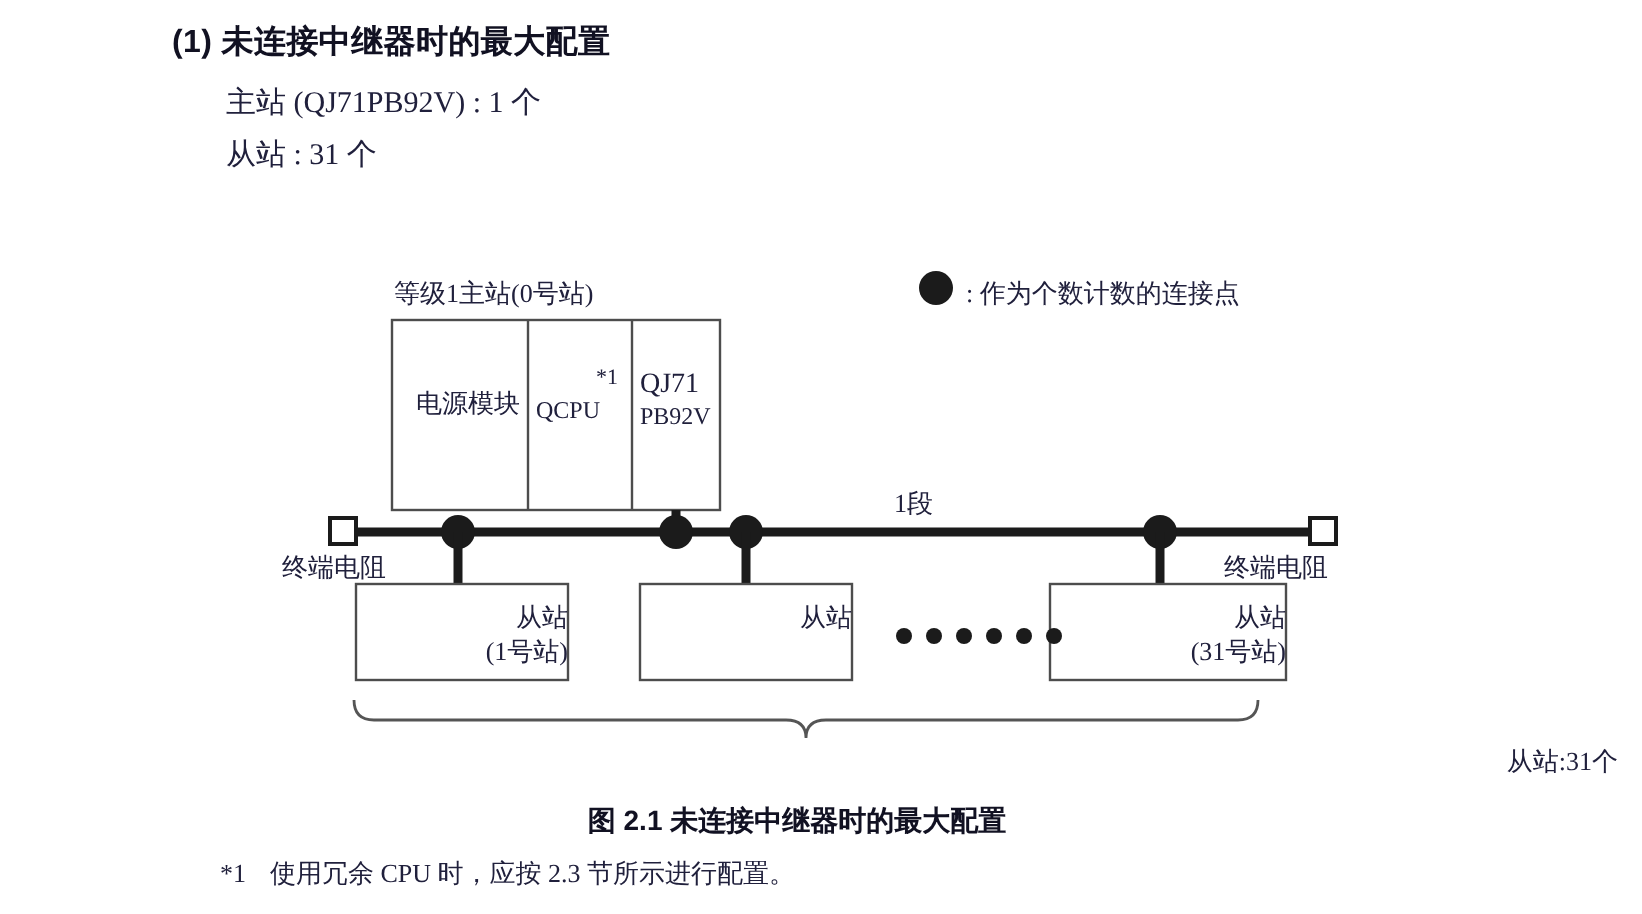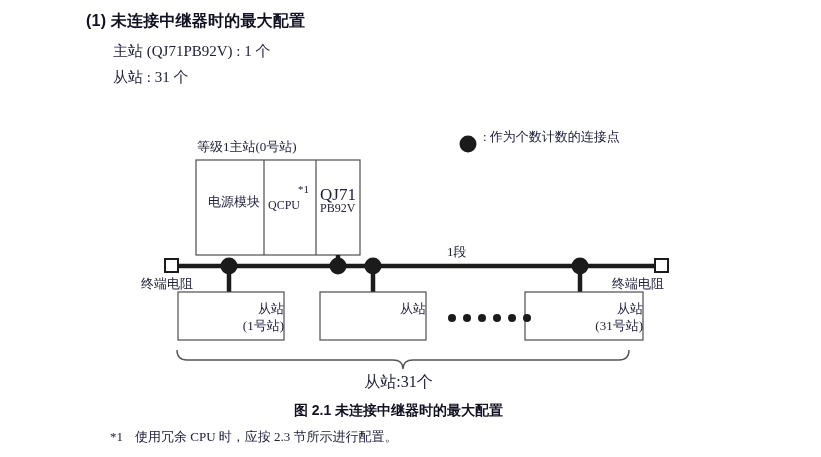--- a/index.html
+++ b/index.html
@@ -67,28 +67,28 @@
   .mod-text {
     position: absolute;
     font-size: 13px;
     color: #20203c;
     white-space: nowrap;
     text-align: center;
   }
   .mod-power  { left: 203px; top: 193px; width: 62px; }
   .mod-qcpu   { left: 268px; top: 198px; font-size: 12px; }
   .mod-star   { left: 298px; top: 183px; font-size: 11px; }
-  .mod-pb-1   { left: 320px; top: 185px; font-size: 17px; }
+  .mod-pb-1   { left: 320px; top: 185px; font-size: 14px; }
   .mod-pb-2   { left: 320px; top: 201px; font-size: 12px; }
 
   
   .legend-text {
     position: absolute;
     left: 483px;
-    top: 128px;
+    top: 138px;
     font-size: 13px;
     color: #20203c;
     white-space: nowrap;
   }
 
   
   .term-left  { left: 141px; top: 275px; }
   .term-right { left: 612px; top: 275px; }
 
   
@@ -106,22 +106,22 @@
   .sl1 { left: 178px; top: 300px; width: 106px; }
   .sl2 { left: 320px; top: 300px; width: 106px; }
   .sl3 { left: 525px; top: 300px; width: 118px; }
 
   
   .brace-caption {
     position: absolute;
     left: 0px;
     top: 372px;
     width: 821px;
-    text-align: center;
-    font-size: 16px;
+    text-align: right;
+    font-size: 13px;
     color: #20203c;
   }
   .brace-caption span { position: relative; left: -12px; }
 
   
   .fig-caption {
     position: absolute;
     left: 0;
     top: 402px;
     width: 821px;

